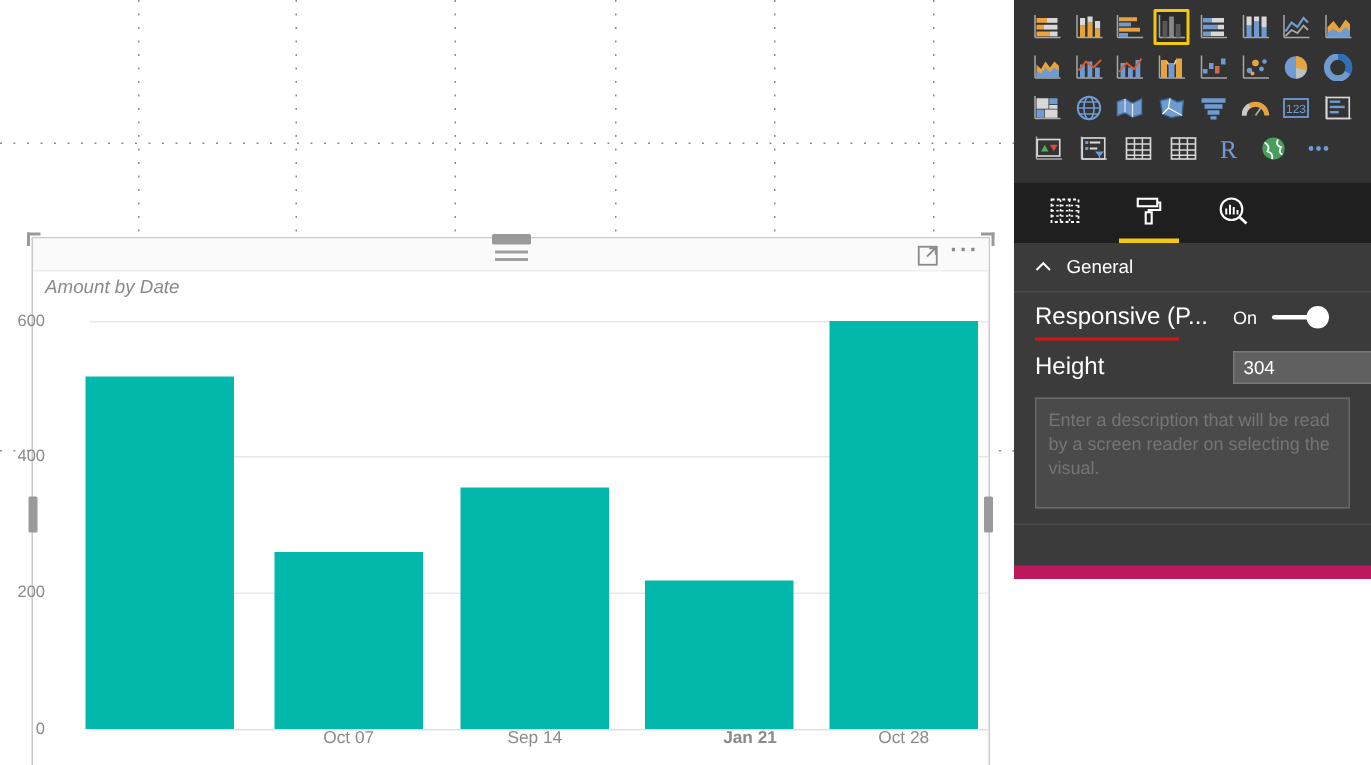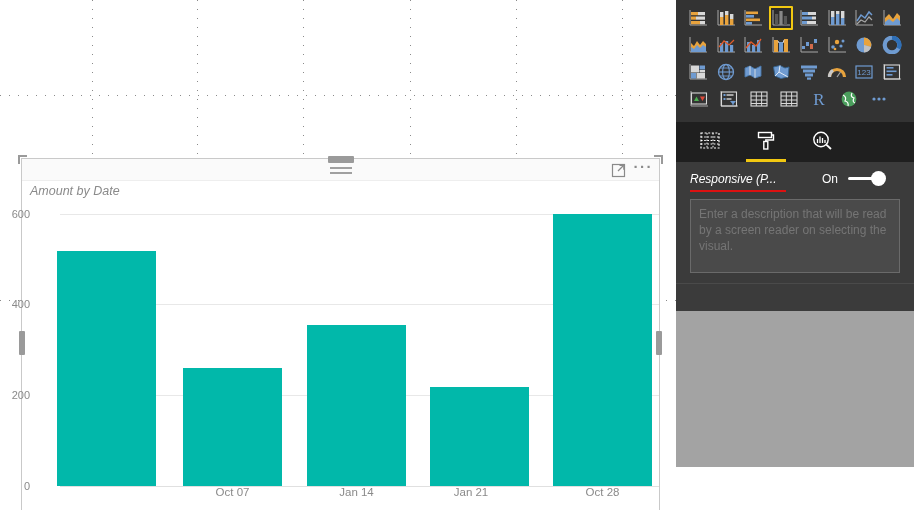--- a/index.html
+++ b/index.html
@@ -132,22 +132,22 @@
   #x-axis-line {
     position: absolute;
     left: 38px; right: 0; top: 327px;
     height: 1px; background: #e0e0e0;
   }
 
   
   #right-pane {
     position: absolute;
     left: 676px; top: 0;
-    width: 238px; height: 467px;
-    background: #a3a3a3;
+    width: 238px; height: 386px;
+    background: #be185d;
   }
   #viz-gallery {
     background: #333333;
     padding: 6px 10px 8px 10px;
   }
   .viz-row {
     display: flex;
     justify-content: flex-start;
     gap: 4px;
     margin-bottom: 3px;
@@ -189,24 +189,23 @@
     border-bottom: 1px solid #4a4a4a;
   }
   .chev { width: 11px; height: 11px; }
   .prop-row {
     display: flex; align-items: center;
     padding: 5px 12px 5px 14px;
     min-height: 33px;
   }
   .prop-label {
     flex: 0 0 132px;
-    font-size: 12px;
+    font-size: 16px;
     color: #ffffff;
     position: relative;
-    font-style: italic;
   }
   .underline-red {
     position: absolute;
     left: 0; bottom: -6px;
     width: 96px; height: 2px;
   }
   .toggle-wrap { display: flex; align-items: center; gap: 10px; }
   .toggle-text { font-size: 12px; }
   .toggle {
     position: relative;
@@ -313,22 +312,22 @@
 
         <div id="bars-layer">
             <div class="bar" style="left: 35px; width: 99px; top: 92.1733px; height: 234.827px; background: rgb(1, 184, 170);"></div>
             <div class="bar" style="left: 161px; width: 99px; top: 209.133px; height: 117.867px; background: rgb(1, 184, 170);"></div>
             <div class="bar" style="left: 285px; width: 99px; top: 166.067px; height: 160.933px; background: rgb(1, 184, 170);"></div>
             <div class="bar" style="left: 408px; width: 99px; top: 228.173px; height: 98.8267px; background: rgb(1, 184, 170);"></div>
             <div class="bar" style="left: 531px; width: 99px; top: 55px; height: 272px; background: rgb(1, 184, 170);"></div>
           </div>
         <div id="xlabels-layer">
             <div class="axis-label-x" style="left: 210.5px;">Oct 07</div>
-            <div class="axis-label-x" style="left: 334.5px;">Jan 14</div>
-            <div class="axis-label-x" style="left: 449px;">Jan 21</div>
+            <div class="axis-label-x" style="left: 334.5px;">Sep 14</div>
+            <div class="axis-label-x" style="left: 478px; font-weight: bold;">Jan 21</div>
             <div class="axis-label-x" style="left: 580.5px;">Oct 28</div>
           </div>
       </div>
     </div>
   </div>
 
   <div id="right-pane">
 
     <div id="viz-gallery">
         <div class="viz-row">
@@ -651,37 +650,49 @@
               <line x1="8" y1="12" x2="8" y2="5.5"></line>
             <line x1="10.5" y1="12" x2="10.5" y2="7"></line>
               <line x1="13" y1="12" x2="13" y2="9"></line>
           </g>
         </svg>
       </div>
     </div>
 
     <div id="props">
 
+      <div class="section-head">
+        <span class="chev">
+          <svg width="11" height="11" viewBox="0 0 11 11">
+            <path d="M1 7 L5.5 2.5 L10 7" fill="none" stroke="#ffffff" stroke-width="1.3"></path>
+          </svg>
+        </span>
+        <span>General</span>
+      </div>
 
       <div class="prop-row">
         <div class="prop-label">
           <span>Responsive (P...</span>
           <span class="underline-red" style="background:#dd1111"></span>
         </div>
         <div class="toggle-wrap">
           <span class="toggle-text">On</span>
           <span class="toggle">
             <span class="toggle-track"></span>
             <span class="toggle-knob"></span>
           </span>
         </div>
       </div>
 
 
 
 
+      <div class="prop-row">
+        <span class="prop-label">Height</span>
+        <input class="prop-input" type="text" value="304" style="">
+      </div>
 
       <textarea id="alt-text" placeholder="Enter a description that will be read by a screen reader on selecting the visual." style=""></textarea>
 
       <div id="next-section"></div>
     </div>
   </div>
 </div>
 
 </body></html>

